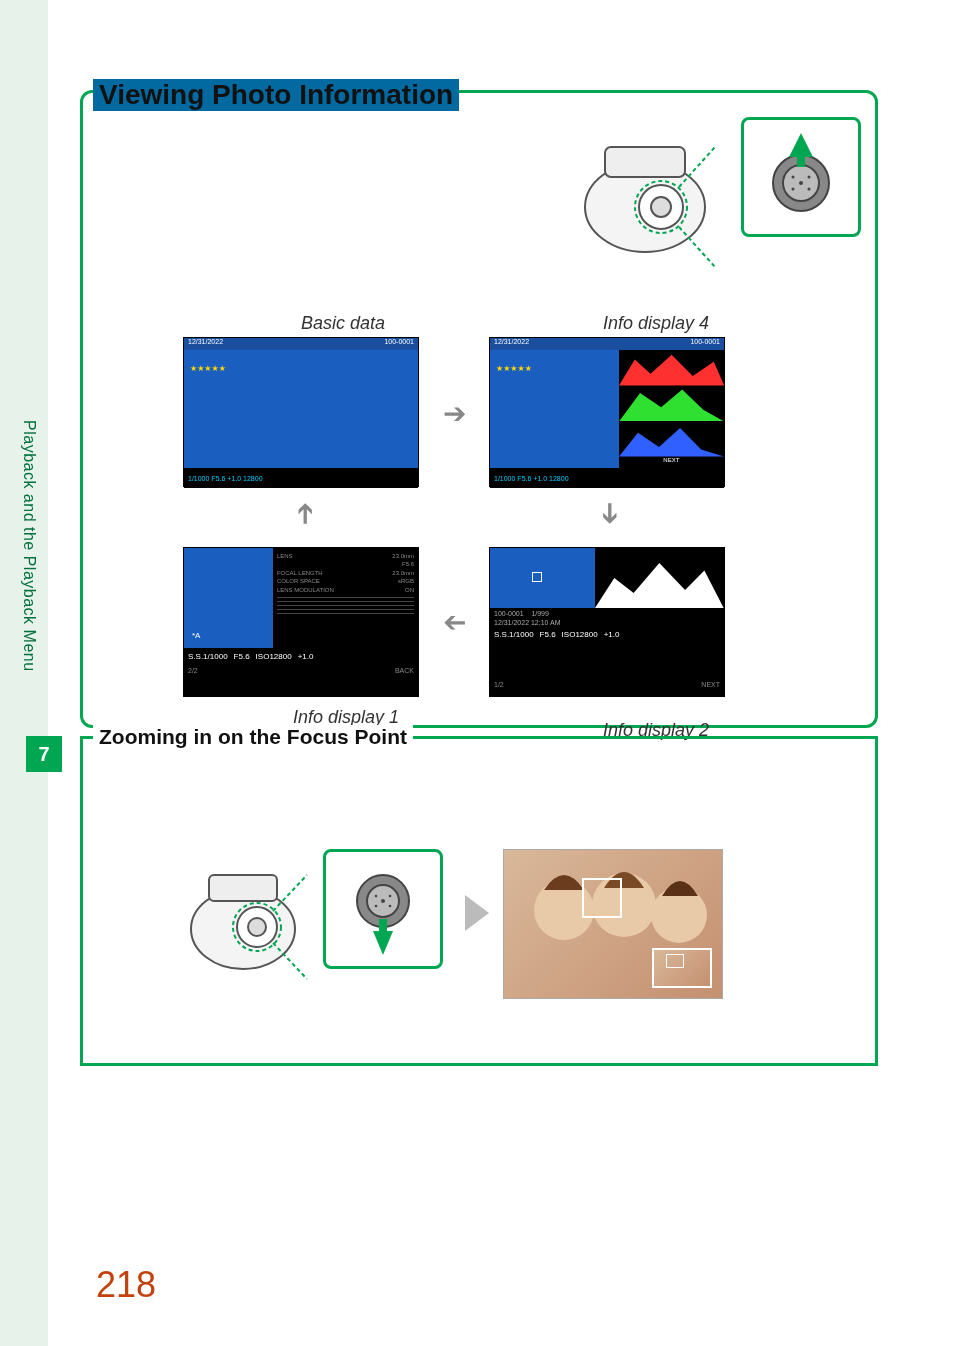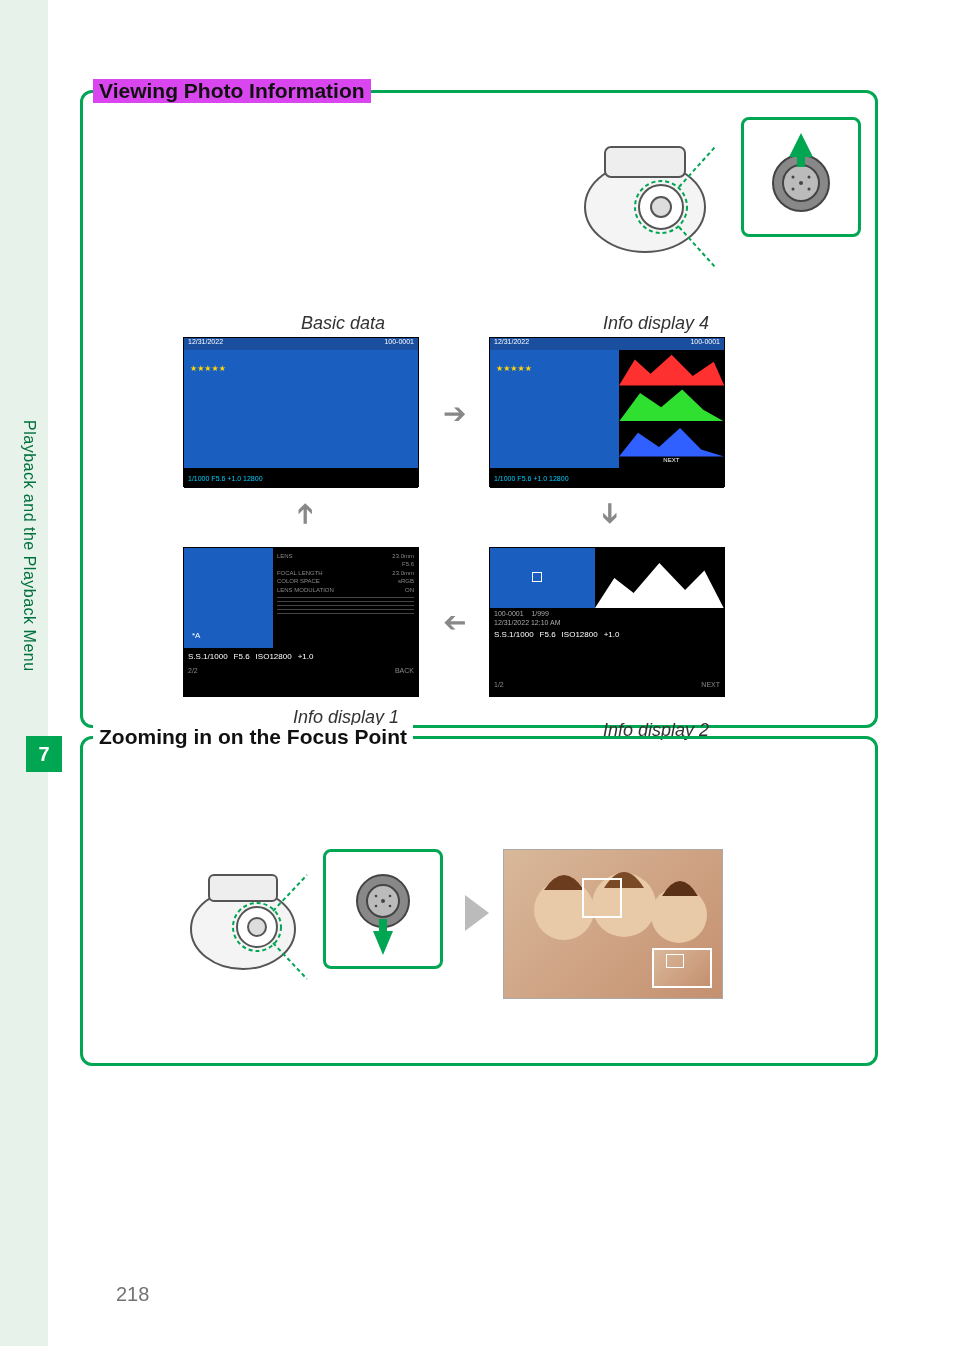--- a/index.html
+++ b/index.html
@@ -3,37 +3,37 @@
 <meta charset="utf-8">
 <style>
   * { box-sizing: border-box; margin: 0; padding: 0; }
   html, body { width: 954px; height: 1346px; font-family: "Segoe UI", Arial, sans-serif; background: #fff; }
   .page { position: relative; width: 954px; height: 1346px; }
   .sidebar { position: absolute; left: 0; top: 0; width: 48px; height: 1346px; background: #e6f2ea; }
   .side-text { position: absolute; left: 20px; top: 420px; writing-mode: vertical-rl; text-orientation: mixed; font-size: 16px; color: #00703c; letter-spacing: 0.5px; }
   .chapter-tab { position: absolute; left: 26px; top: 736px; width: 36px; height: 36px; background: #00a651; color: #fff; font-weight: bold; font-size: 20px; display: flex; align-items: center; justify-content: center; }
   .header-title { position: absolute; right: 80px; top: 38px; font-size: 22px; color: #888; }
   .box1 { position: absolute; left: 80px; top: 90px; width: 798px; height: 638px; border: 3px solid #00a651; border-radius: 12px; }
-  .box1-title { position: absolute; left: 10px; top: -14px; background: #d946ef; padding: 0 6px; font-size: 21px; font-weight: 700; color: #111; font-family: "Segoe UI", Arial, sans-serif; }
+  .box1-title { position: absolute; left: 10px; top: -14px; background: #0369a1; padding: 0 6px; font-size: 28px; font-weight: 700; color: #111; font-family: "Segoe UI", Arial, sans-serif; }
   .box1-text { position: absolute; left: 16px; top: 22px; width: 430px; font-size: 21px; color: #333; line-height: 1.45; text-align: justify; }
   .cam-illus { position: absolute; top: 24px; right: 150px; width: 160px; height: 160px; }
   .lever-illus { position: absolute; top: 24px; right: 14px; width: 120px; height: 120px; border: 3px solid #00a651; border-radius: 8px; background: #fff; display:flex; align-items:center; justify-content:center; }
   .label-it { font-style: italic; font-size: 18px; color: #333; position: absolute; }
   .thumb { position: absolute; width: 236px; height: 150px; background: #000; border: 1px solid #000; }
   .thumb .top { height: 12px; background: #1a4fa0; display:flex; justify-content:space-between; padding:0 4px; }
   .thumb .top span { font-size: 7px; color:#fff; }
   .thumb .mid { position:relative; height: 118px; background:#1a5fc0; }
   .thumb .bar { height: 20px; background:#000; font-size:7px; color:#0cf; display:flex; gap:4px; align-items:center; padding-left:4px; }
   .stars { position:absolute; top:14px; left:6px; color:#ffd400; font-size:8px; }
   .info3 { background:#000; }
   .arrow-r, .arrow-l, .arrow-u, .arrow-d { position:absolute; font-size:28px; color:#888; }
-  .box2 { position: absolute; left: 80px; top: 736px; width: 798px; height: 330px; border: 3px solid #00a651; border-radius: 12px; }
+  .box2 { position: absolute; left: 80px; top: 736px; width: 798px; height: 330px; border: 3px solid #00a651; border-radius: 0; }
   .box2-title { position: absolute; left: 10px; top: -14px; background: #fff; padding: 0 6px; font-size: 21px; font-weight: 700; color: #111; }
   .box2-text { position: absolute; left: 16px; top: 22px; width: 760px; font-size: 21px; color: #333; line-height: 1.45; text-align: justify; }
-  .page-num { position: absolute; left: 116px; bottom: 40px; font-size: 20px; color: #737373; }
+  .page-num { position: absolute; left: 96px; bottom: 40px; font-size: 36px; color: #c2410c; }
   .tri { position:absolute; color:#888; }
 </style>
 </head>
 <body>
 
 <div class="page">
 
   <div class="sidebar">
     <div class="side-text">Playback and the Playback Menu</div>
     <div class="chapter-tab">7</div>

